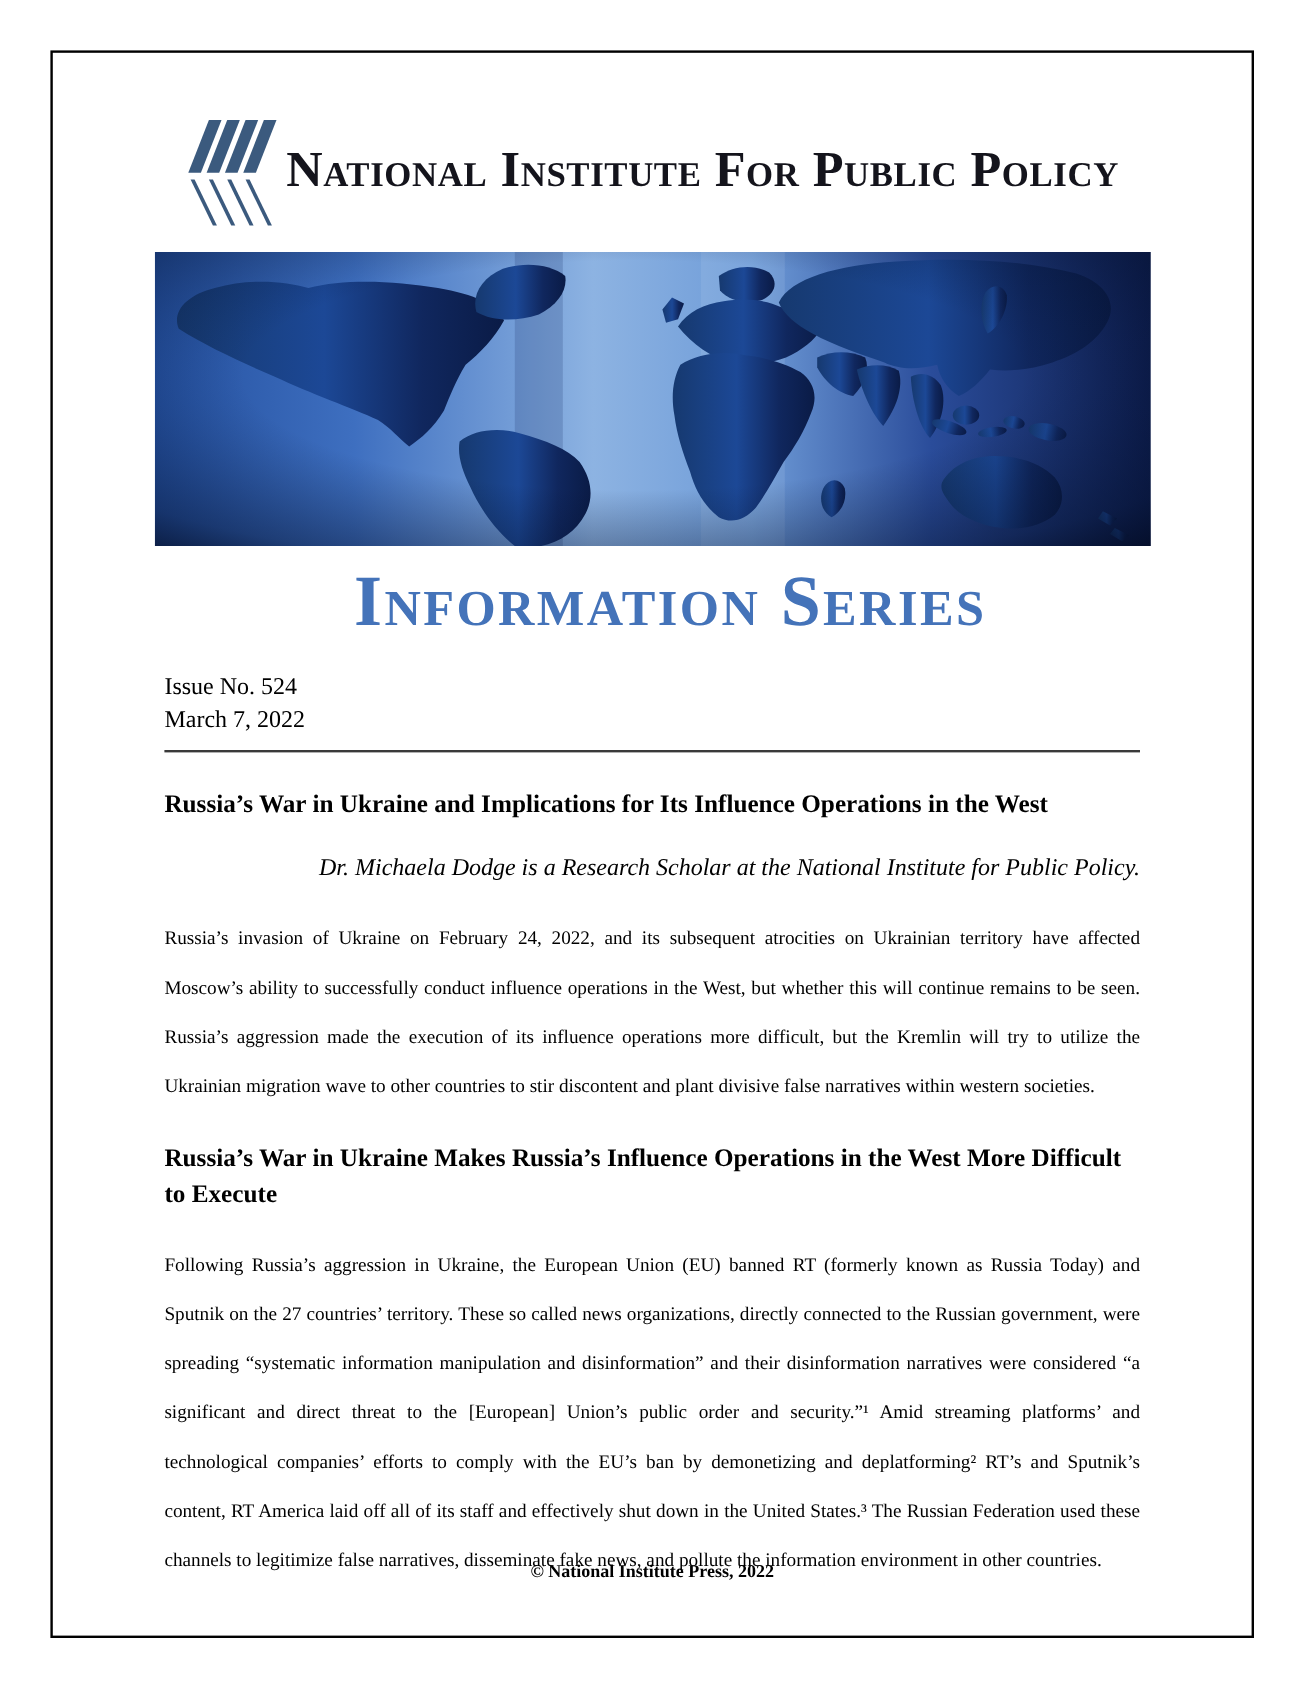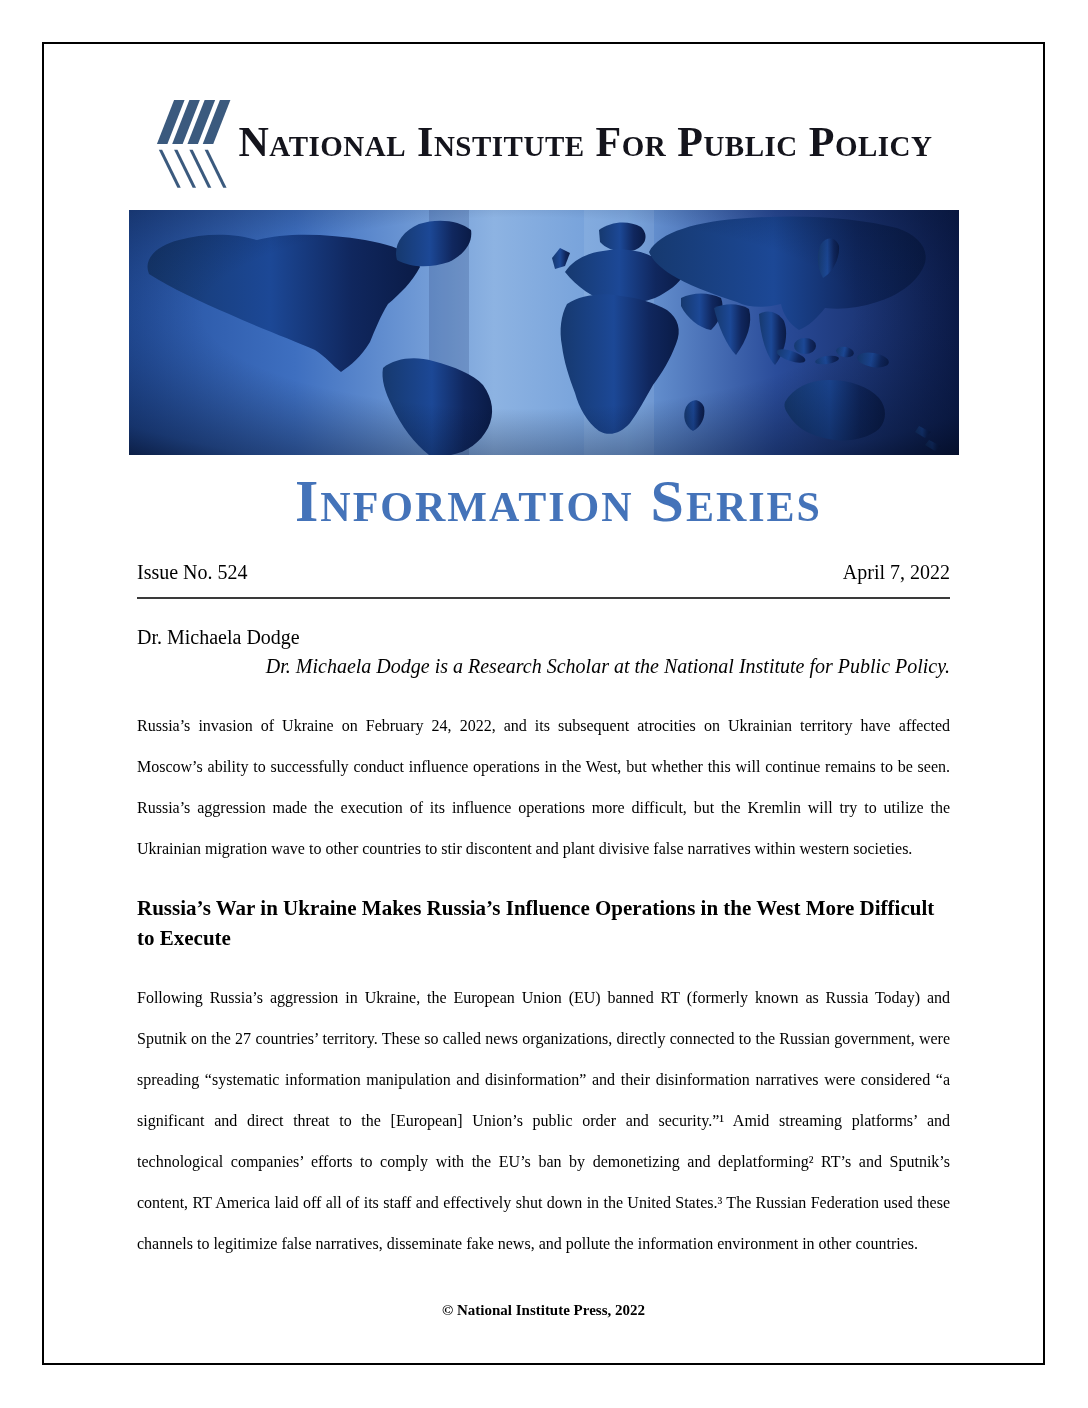--- a/index.html
+++ b/index.html
@@ -56,20 +56,21 @@
     line-height: 1.15;
     padding-left: 30px;
   }
   
   .issue-row {
     margin: 22px 93px 0 93px;
     display: flex;
     justify-content: space-between;
     font-size: 20px;
     line-height: 1.4;
+    flex-direction: column;
   }
   .rule {
     margin: 11px 93px 0 93px;
     border: none;
     border-top: 2px solid #3a3a3a;
     height: 0;
   }
   
   .article-title {
     margin: 29px 93px 0 93px;
@@ -191,28 +192,28 @@
       <path d="M790,216 L802,222 L796,228 L786,222 Z"></path>
       <path d="M800,230 L812,236 L806,241 L796,235 Z"></path>
     </g>
     <rect width="830" height="245" fill="url(#vignette)"></rect>
   </svg>
 
   <div class="series-title">Information Series</div>
 
   <div class="issue-row">
     <span>Issue No. 524</span>
-    <span>April 7, 2022</span>
+    <span>March 7, 2022</span>
   </div>
 
   <hr class="rule">
 
+  <div class="article-title">Russia’s War in Ukraine and Implications for Its Influence Operations in the West</div>
 
   <div class="author-block">
-    <div>Dr. Michaela Dodge</div>
     <div class="author-bio">Dr. Michaela Dodge is a Research Scholar at the National Institute for Public Policy.</div>
   </div>
 
   <div class="body-para">Russia’s invasion of Ukraine on February 24, 2022, and its subsequent atrocities on Ukrainian territory have affected Moscow’s ability to successfully conduct influence operations in the West, but whether this will continue remains to be seen. Russia’s aggression made the execution of its influence operations more difficult, but the Kremlin will try to utilize the Ukrainian migration wave to other countries to stir discontent and plant divisive false narratives within western societies.</div>
 
   <div class="section-heading">Russia’s War in Ukraine Makes Russia’s Influence Operations in the West More Difficult to Execute</div>
 
   <div class="body-para">Following Russia’s aggression in Ukraine, the European Union (EU) banned RT (formerly known as Russia Today) and Sputnik on the 27 countries’ territory. These so called news organizations, directly connected to the Russian government, were spreading “systematic information manipulation and disinformation” and their disinformation narratives were considered “a significant and direct threat to the [European] Union’s public order and security.”¹ Amid streaming platforms’ and technological companies’ efforts to comply with the EU’s ban by demonetizing and deplatforming² RT’s and Sputnik’s content, RT America laid off all of its staff and effectively shut down in the United States.³ The Russian Federation used these channels to legitimize false narratives, disseminate fake news, and pollute the information environment in other countries.</div>
 
   <div class="footer-line">© National Institute Press, 2022</div>

